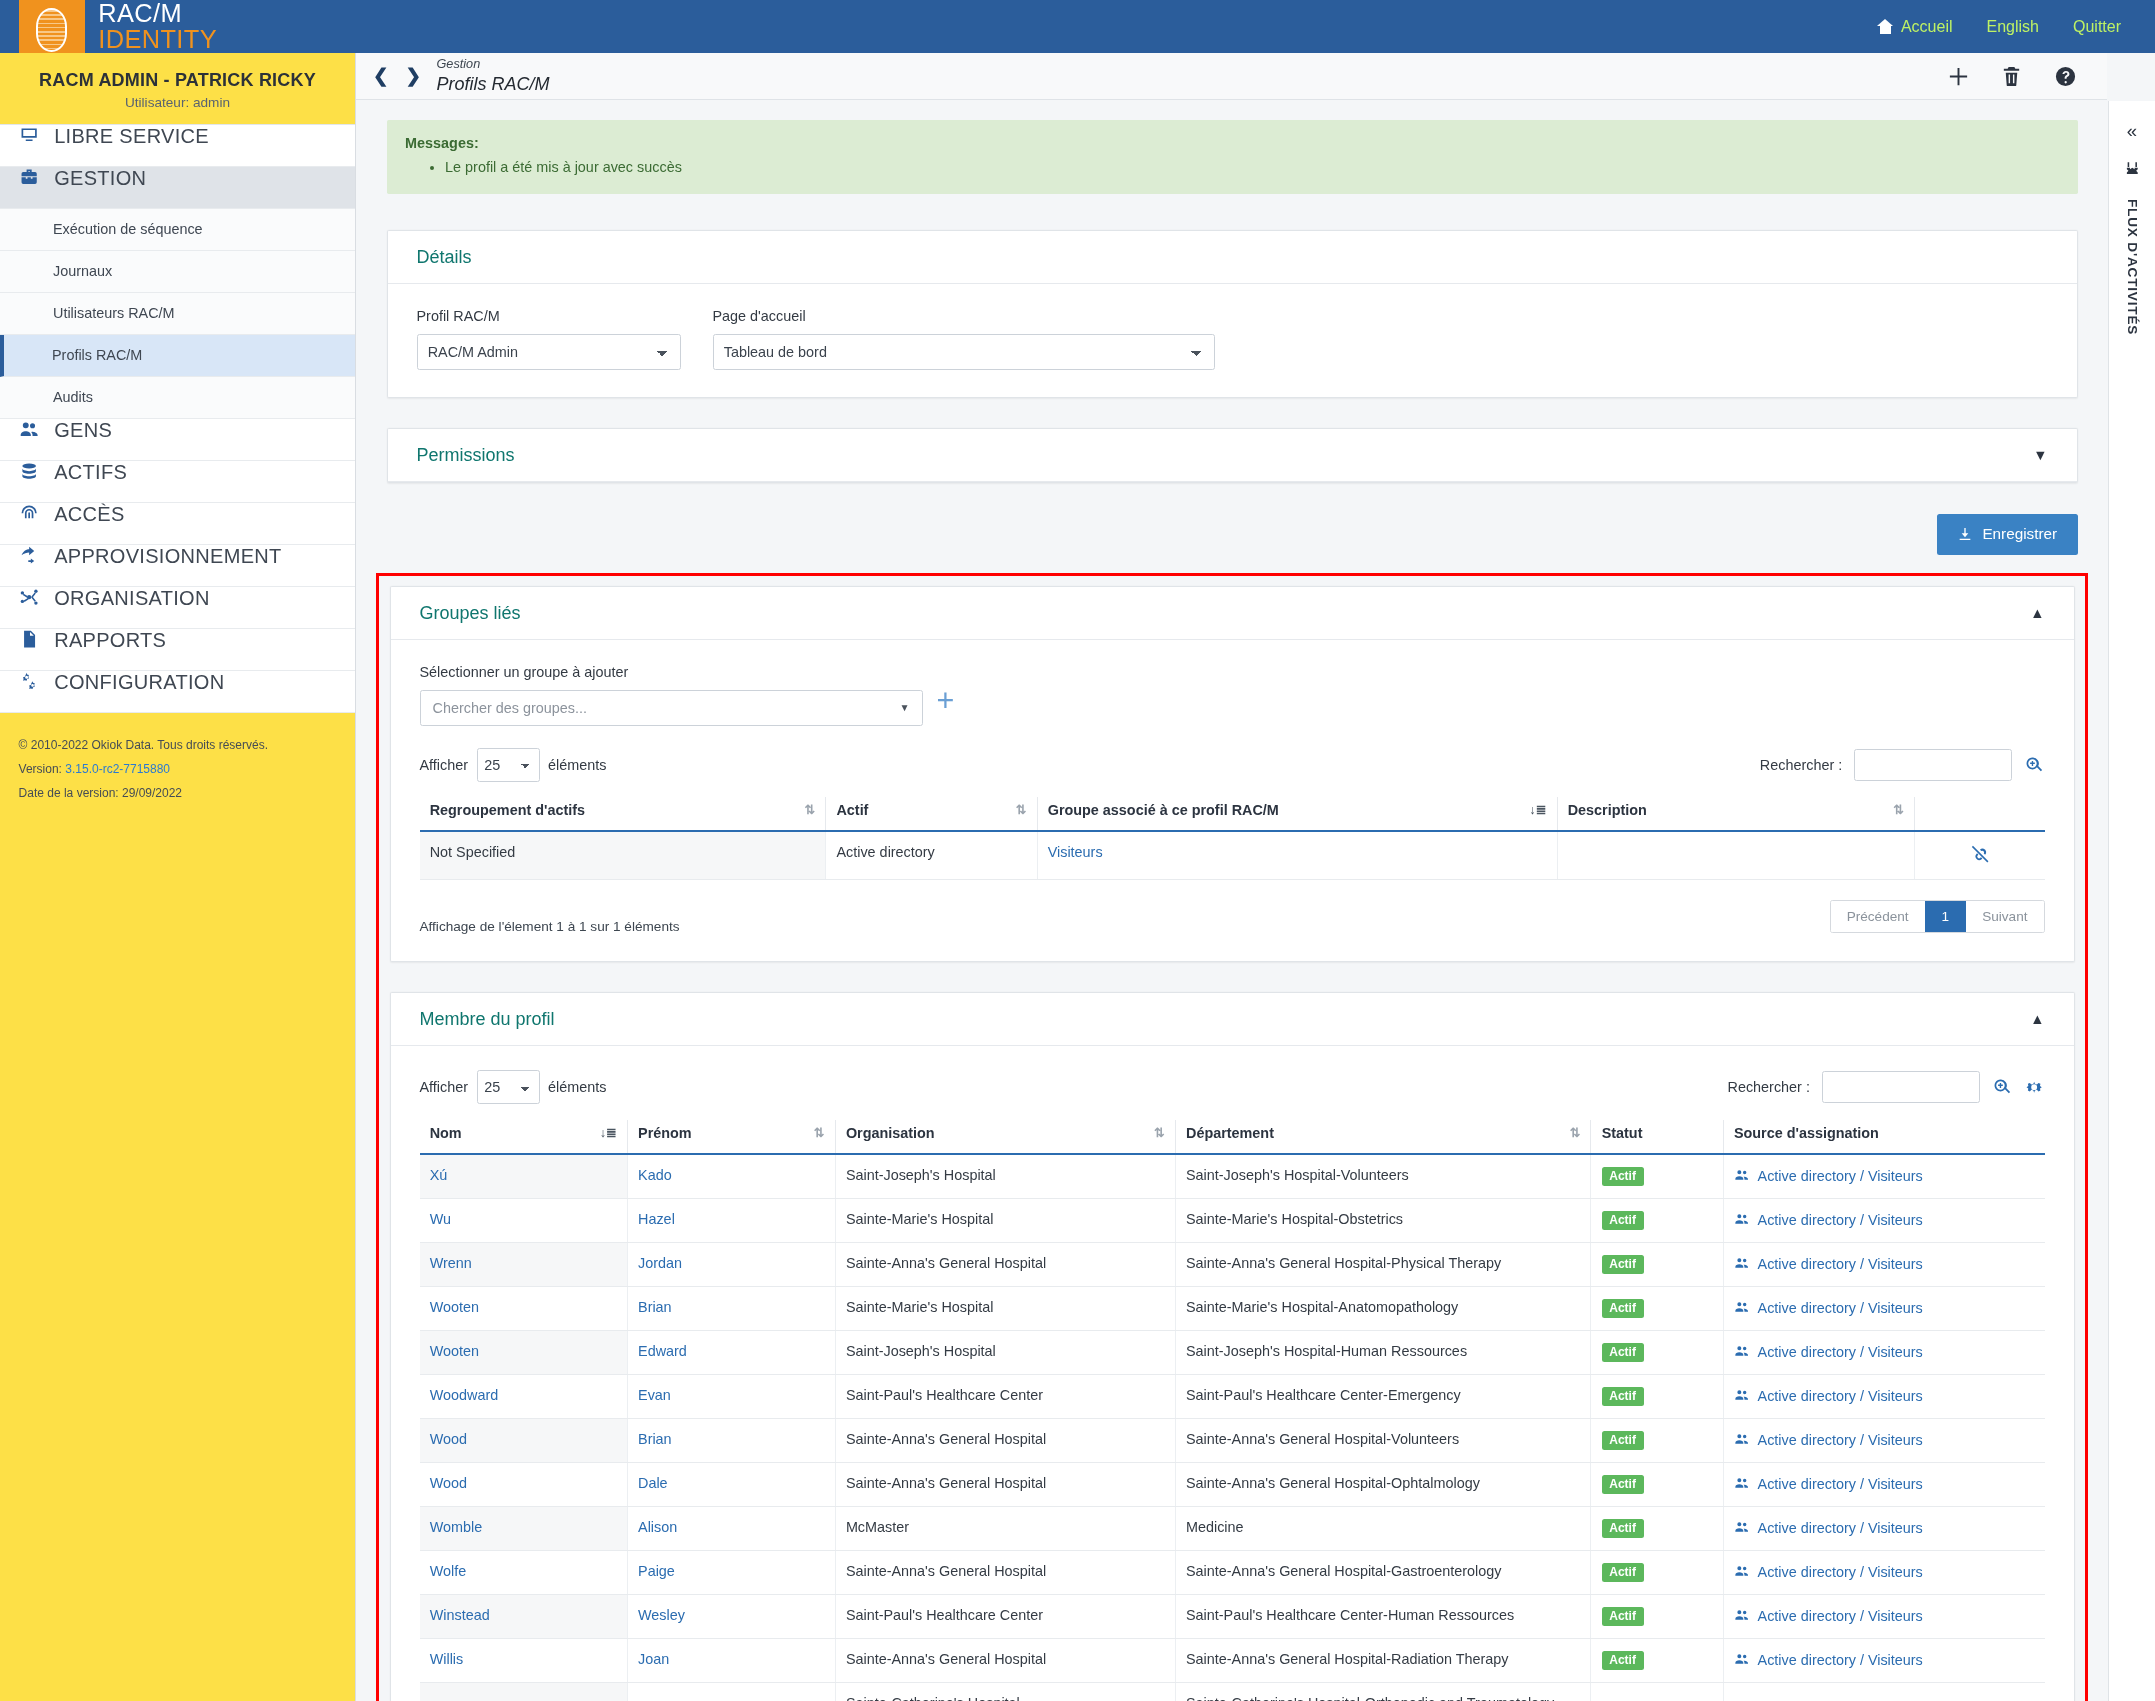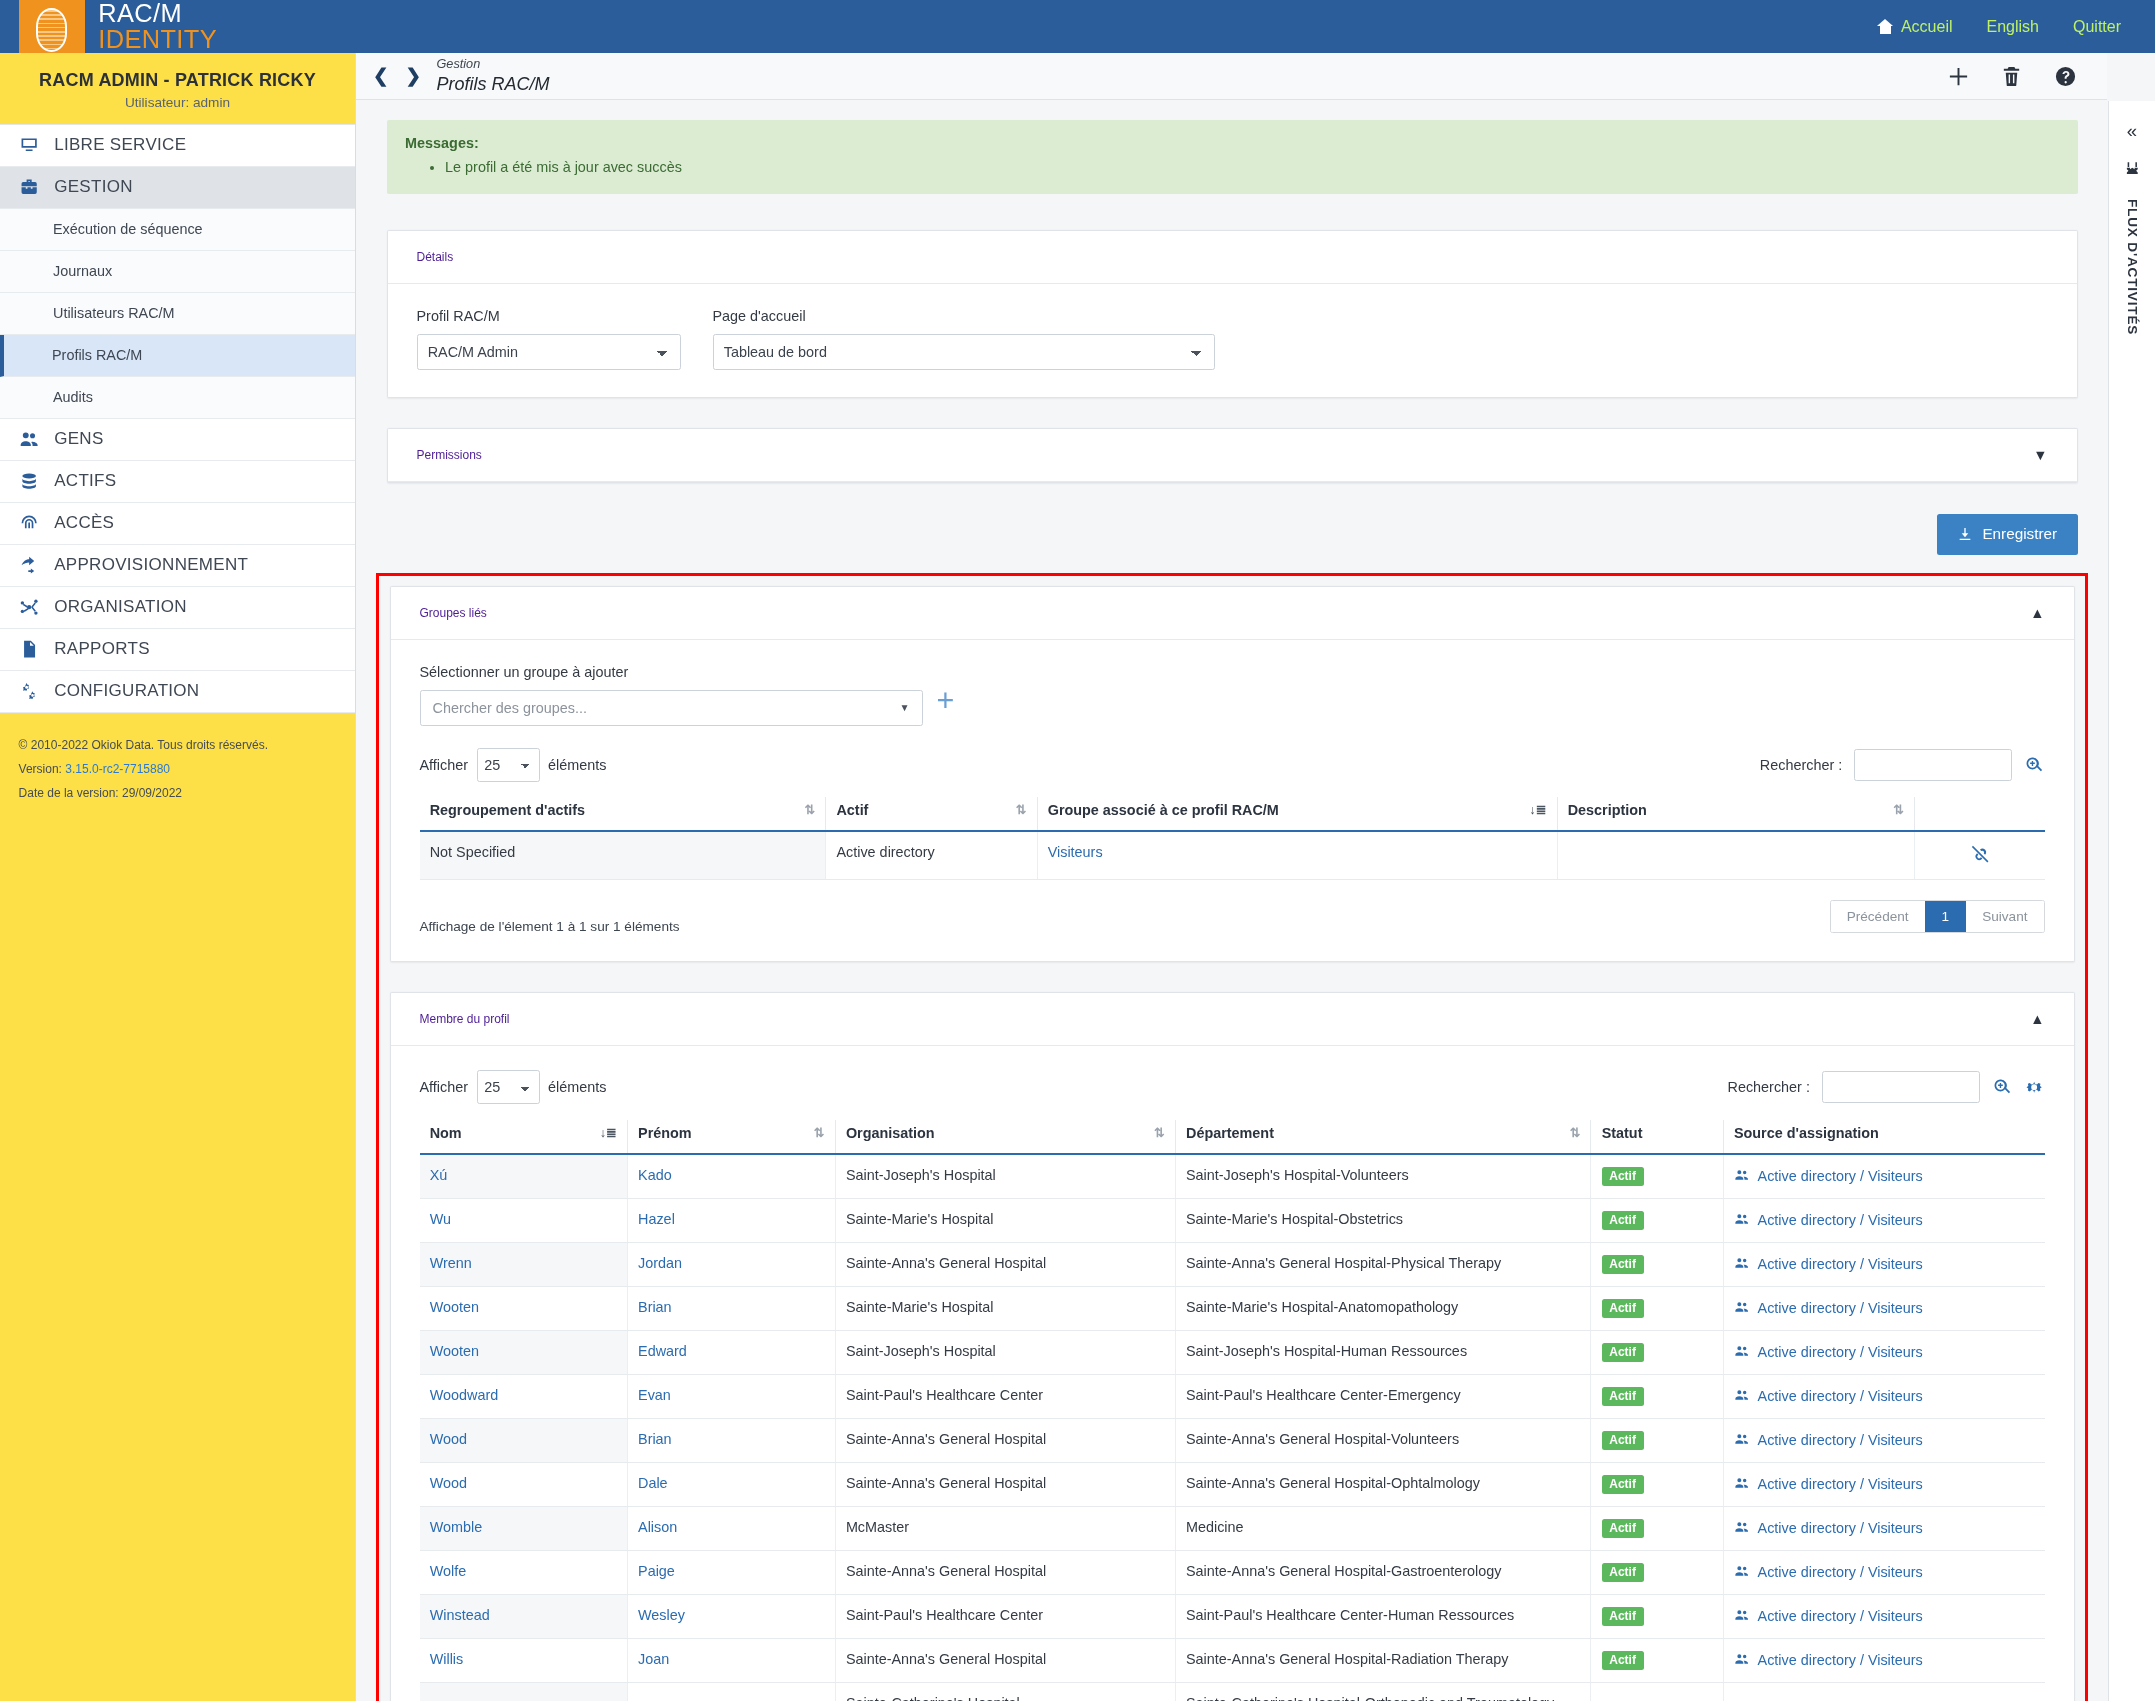--- a/index.html
+++ b/index.html
@@ -52,24 +52,24 @@
   
   .sidebar {
     position: absolute; top: 53px; left: 0; width: 356px; height: 1648px;
     background: #fde047; border-right: 0.8px solid #d9dde2;
   }
   .user-block { padding: 17px 8.5px 13.6px; text-align: center; border-bottom: 0.8px solid #e2e6ea; }
   .user-name { font-size: 18px; font-weight: 700; color: #2c3138; letter-spacing: 0.2px; }
   .user-sub { font-size: 13.6px; color: #5a6370; margin-top: 4.2px; }
 
   .nav-item {
-    display: flex; align-items: center; gap: 13.6px;
+    display: flex; align-items: flex-start; gap: 13.6px;
     height: 42px; padding-left: 18.6px;
     border-bottom: 0.8px solid #e8ebee;
-    font-size: 17px; color: #3f4752; letter-spacing: 0.3px;
+    font-size: 20px; color: #3f4752; letter-spacing: 0.3px;
     cursor: pointer; background: #fff;
   }
   .nav-item.group { text-transform: uppercase; }
   .nav-item.active-group { background: #dfe3e8; }
   .nav-sub {
     display: flex; align-items: center;
     height: 42px; padding-left: 53px;
     border-bottom: 0.8px solid #e8ebee;
     font-size: 14.4px; color: #3f4752;
     cursor: pointer; background: #fafbfc;
@@ -125,21 +125,21 @@
   .alert-success li { font-size: 14.4px; line-height: 1.6; }
 
   .card {
     background: #ffffff; border: 0.8px solid #e0e4e8; border-radius: 1.7px;
     box-shadow: 0 0.8px 1.7px rgba(0,0,0,.06); margin-bottom: 30.5px;
   }
   .card-head {
     height: 53px; display: flex; align-items: center; justify-content: space-between;
     padding: 0 29px; border-bottom: 0.8px solid #e6e9ed;
   }
-  .card-title { font-size: 12px; color: #4c1d95; }
+  .card-title { font-size: 18px; color: #0f766e; }
   .caret { font-size: 14.4px; color: #2c3440; cursor: pointer; }
   .card-body { padding: 24px 29px 27px; }
 
   .field-row { display: flex; gap: 32px; }
   .field { display: flex; flex-direction: column; }
   .field-label { font-size: 14.4px; color: #333a43; margin-bottom: 9.3px; }
   .sel {
     width: 264px; height: 36px; border: 0.8px solid #ccd2d9; border-radius: 2.5px;
     background: #fff; padding: 0 10.2px; font-size: 14.4px; color: #3b434d;
     font-family: "Liberation Sans", sans-serif; appearance: none;

